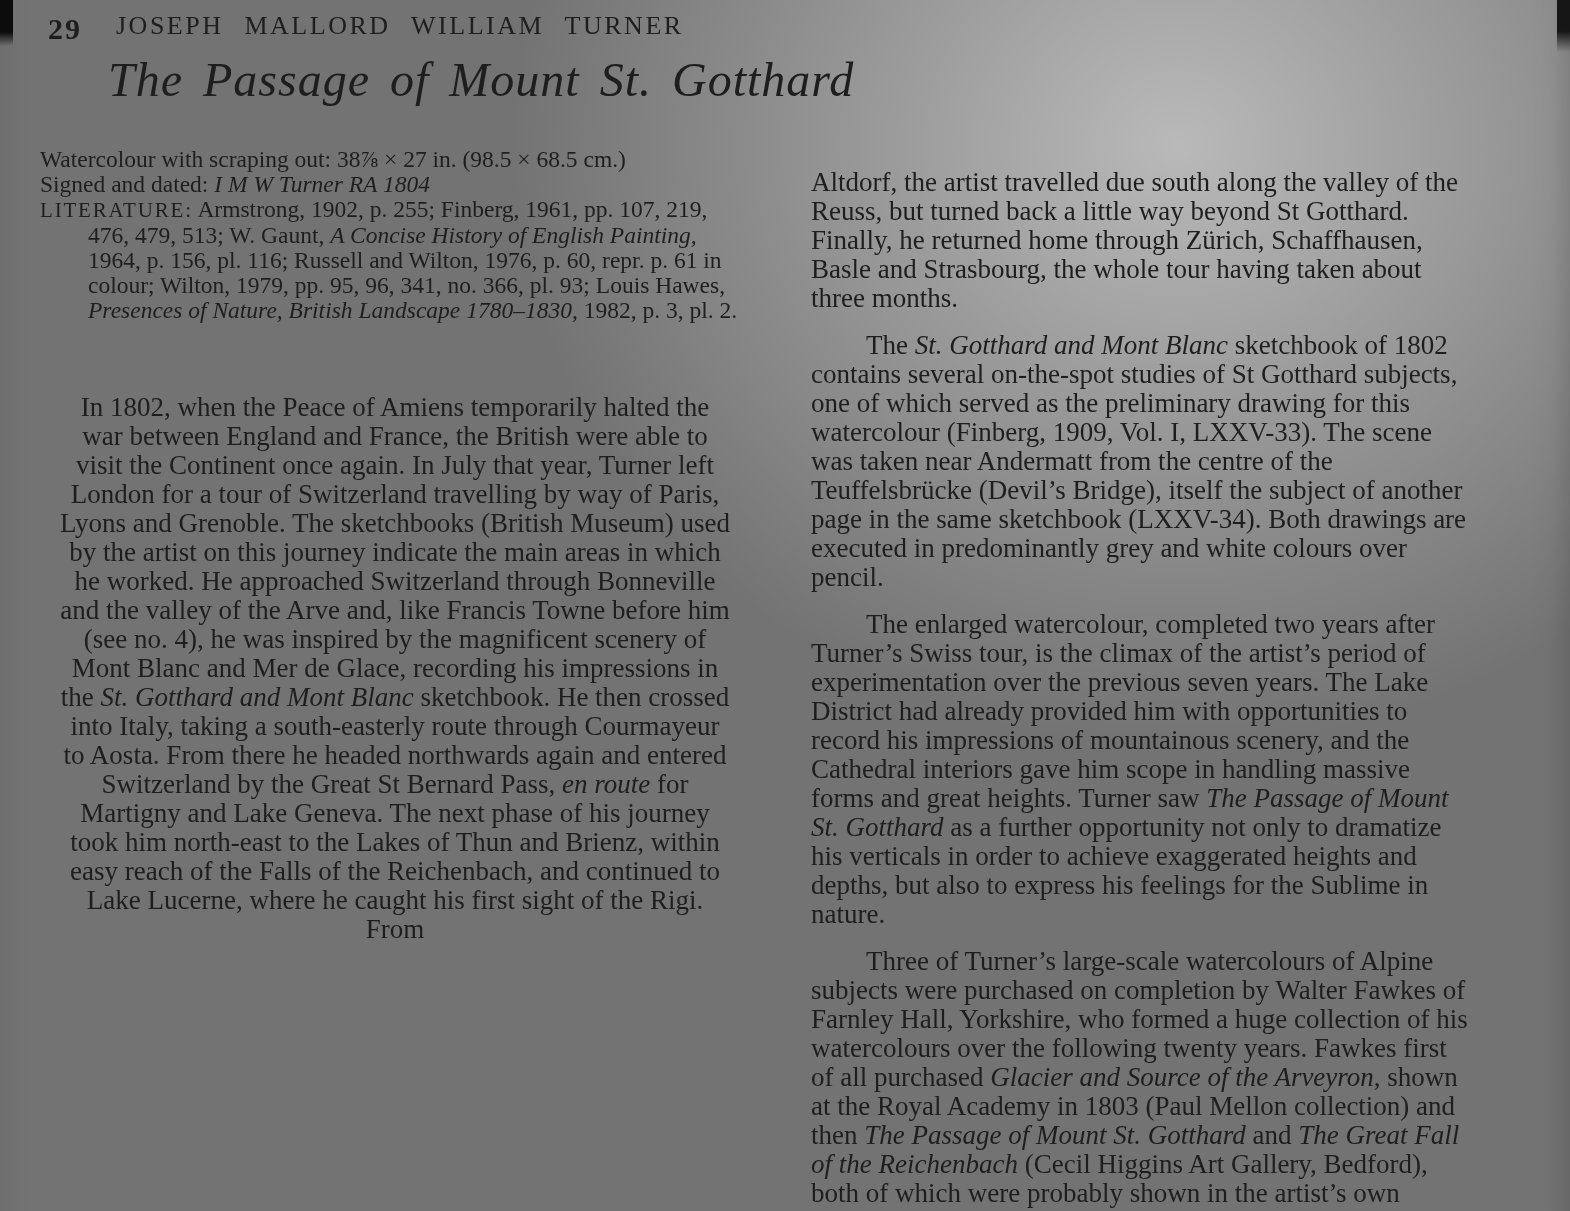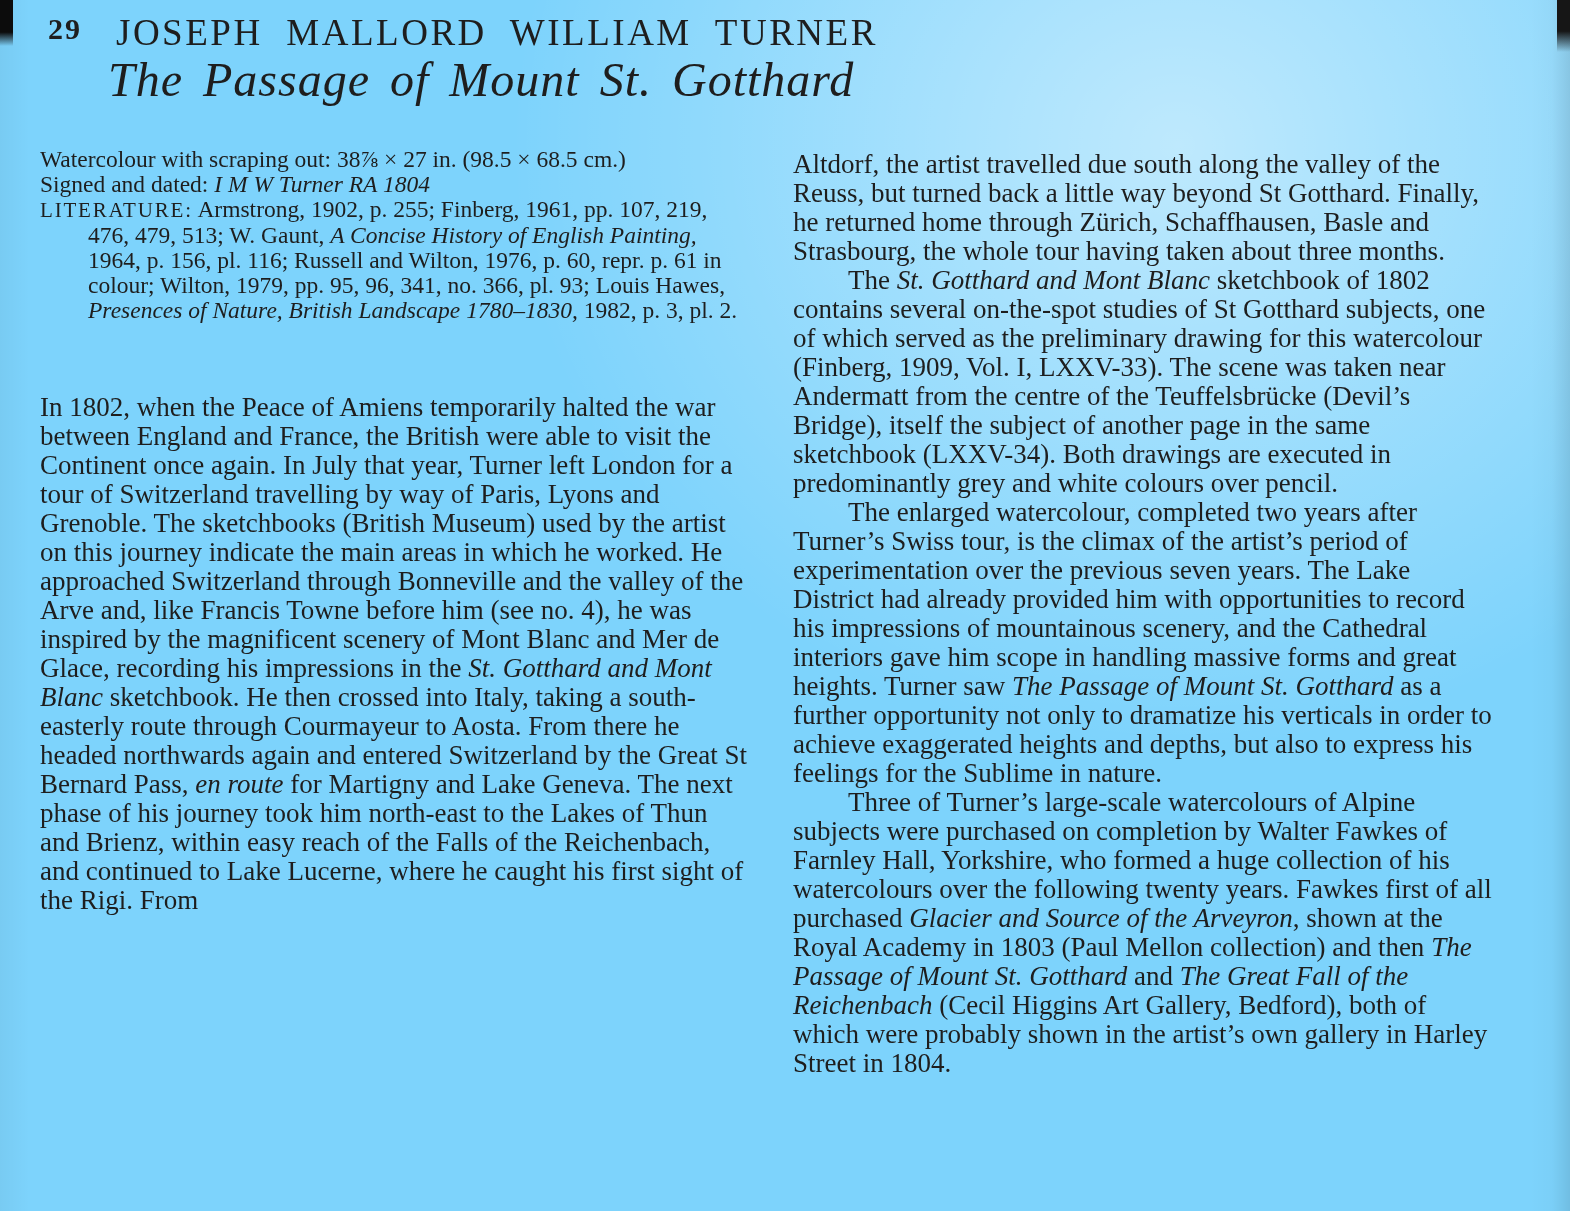--- a/index.html
+++ b/index.html
@@ -1,19 +1,19 @@
 <!DOCTYPE html>
 <html><head>
 <meta charset="utf-8">
 <style>
   html,body{margin:0;padding:0;background:#e8e6e1;}
   .page{
     position:relative;
     width:1570px;height:1211px;
-    background:#7dd3fc;
+    background:#737373;
     overflow:hidden;
     font-family:"Liberation Serif", serif;
     color:#1e1e1e;
   }
   
   .page::before{
     content:"";position:absolute;inset:0;pointer-events:none;
     background:
       linear-gradient(to right, rgba(0,0,0,0.04) 0px, rgba(0,0,0,0) 30px),
       linear-gradient(to left, rgba(0,0,0,0.10) 0px, rgba(0,0,0,0.02) 18px, rgba(0,0,0,0) 40px),
@@ -26,21 +26,21 @@
   .corner-mark-right{
     position:absolute;right:0;top:0;width:13px;height:52px;
     background:linear-gradient(to bottom,#161616 60%,rgba(22,22,22,0));
   }
   .catalogue-number{
     position:absolute;left:48px;top:12px;
     font-size:30px;font-weight:bold;letter-spacing:2px;
   }
   .artist-name{
     position:absolute;left:116px;top:11px;
-    font-size:37px;letter-spacing:2.5px;word-spacing:12px;
+    font-size:26px;letter-spacing:2.5px;word-spacing:12px;
     white-space:nowrap;
   }
   .work-title{
     position:absolute;left:108px;top:52px;
     font-size:48px;font-style:italic;letter-spacing:1px;word-spacing:7px;
     white-space:nowrap;
   }
   .left-col{
     position:absolute;left:40px;top:147px;width:710px;
   }
@@ -54,23 +54,23 @@
     padding-left:48px;text-indent:-48px;
   }
   .cat-label{
     font-size:21px;letter-spacing:1.8px;
   }
   .collection-line{
     margin:0;margin-top:17px;
     font-size:22.5px;letter-spacing:2.8px;word-spacing:4px;
   }
   .essay{font-size:27px;line-height:29px;text-align:left;}
-  .essay p{margin:0;}
+  .essay p{margin:18px;}
   .essay p.indent{text-indent:55px;}
-  .left-body{margin-top:70px;}
+  .left-body{margin-top:70px;text-align:center;}
   .it{font-style:italic;}
 </style>
 </head>
 <body>
 
 <div class="page">
 
   <div class="corner-mark-left"></div>
   <div class="corner-mark-right"></div>
 

